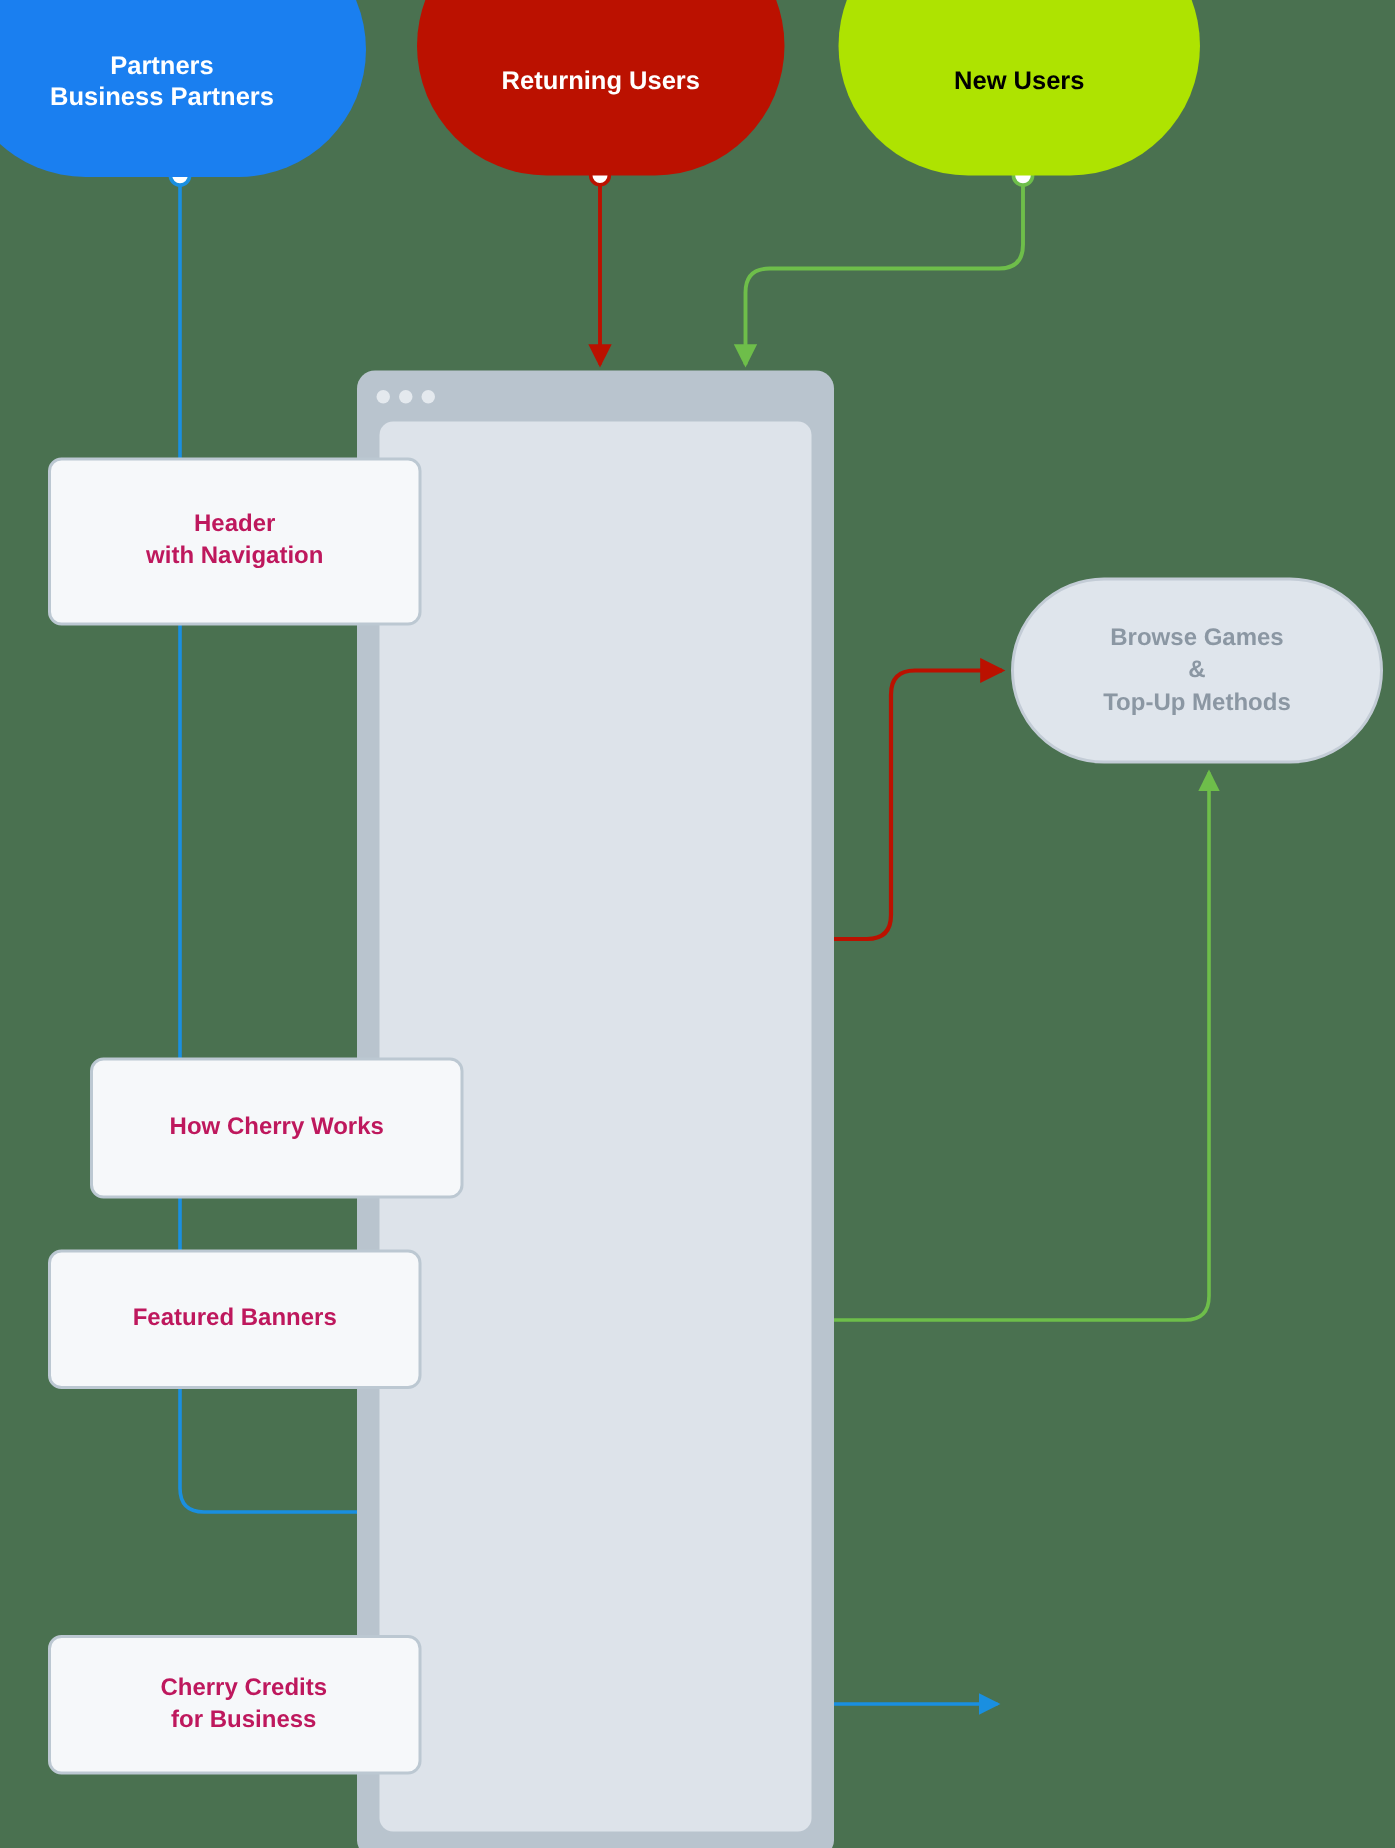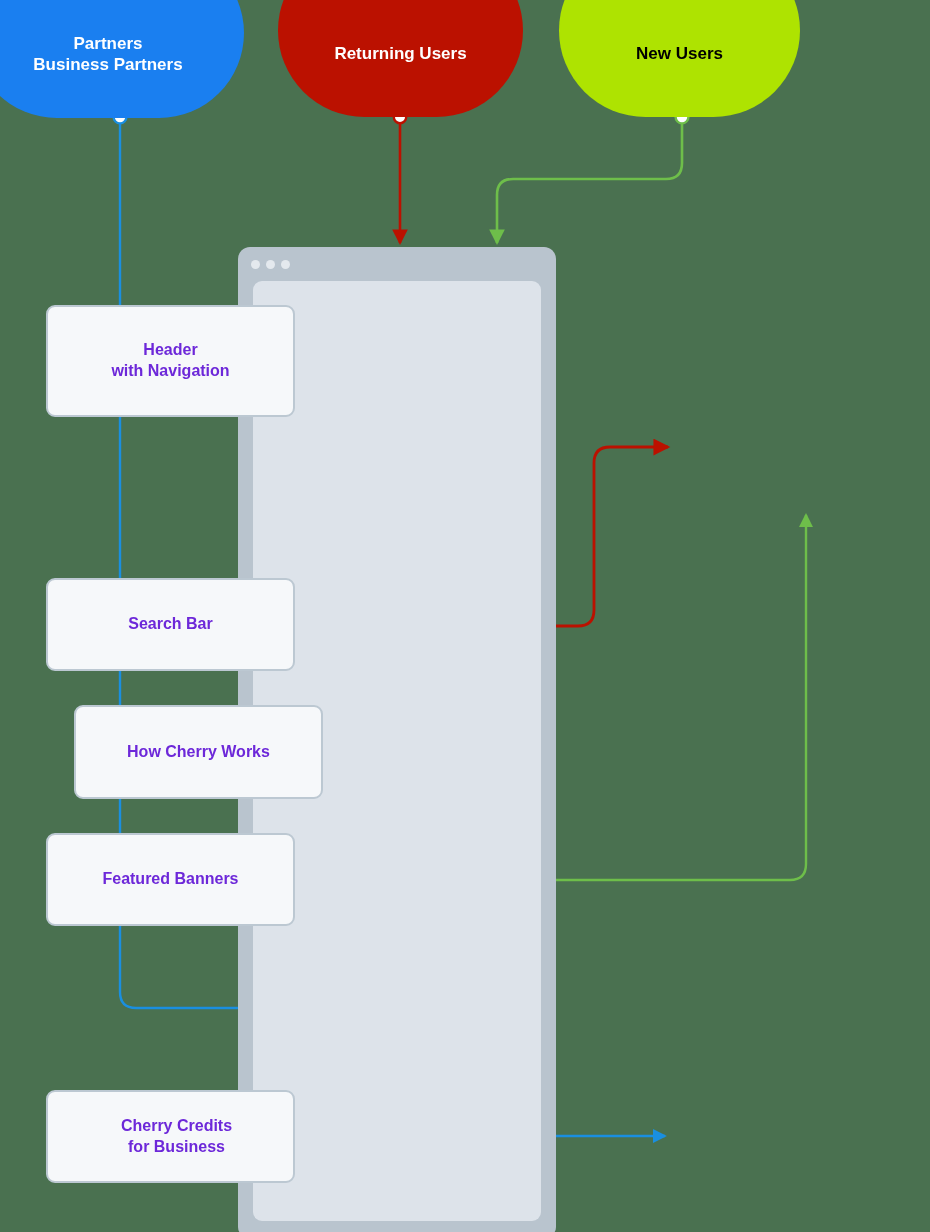--- a/index.html
+++ b/index.html
@@ -102,30 +102,30 @@
     width: 288px;
     height: 940px;
     background: #dde3ea;
     border-radius: 9px;
     box-sizing: border-box;
   }
 
   
   .card {
     position: absolute;
-    left: 46px;
+    left: 32px;
     width: 249px;
     background: #f6f8fa;
     border: 2px solid #bcc8d2;
     border-radius: 9px;
     display: flex;
     align-items: center;
     justify-content: center;
     text-align: center;
-    color: #6d28d9;
+    color: #be185d;
     font-weight: bold;
     font-size: 16px;
     line-height: 1.3;
     box-sizing: border-box;
     z-index: 15;
     padding: 0 10px;
   }
   .card.c0 { top: 305px; height: 112px; }
   .card.c1 { top: 451px; height: 90px;  }
   .card.c2 { top: 578px; height: 93px;  }
@@ -274,25 +274,20 @@
   </div>
 
   <div class="card c0">
     <div>
       <div>Header</div>
       <div>with Navigation</div>
     </div>
   </div>
 
 
-  <div class="card c2">
-    <div>
-      <div>Search Bar</div>
-    </div>
-  </div>
 
   <div class="card c3">
     <div>
       <div>How Cherry Works</div>
     </div>
   </div>
 
   <div class="card c4">
     <div>
       <div>Featured Banners</div>
@@ -300,15 +295,22 @@
   </div>
 
 
   <div class="card c6">
     <div>
       <div>Cherry Credits</div>
       <div>for Business</div>
     </div>
   </div>
 
+  <div class="outcome browse">
+    <div>
+      <div>Browse Games</div>
+      <div>&amp;</div>
+      <div>Top-Up Methods</div>
+    </div>
+  </div>
 
 
 </div>
 
 </body></html>

